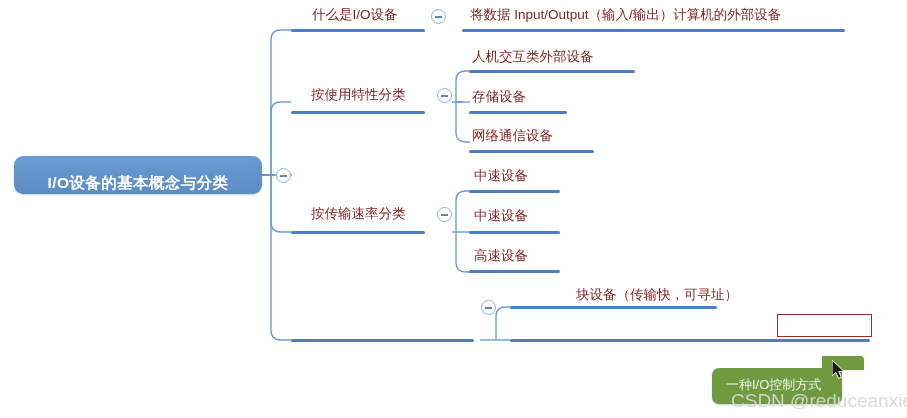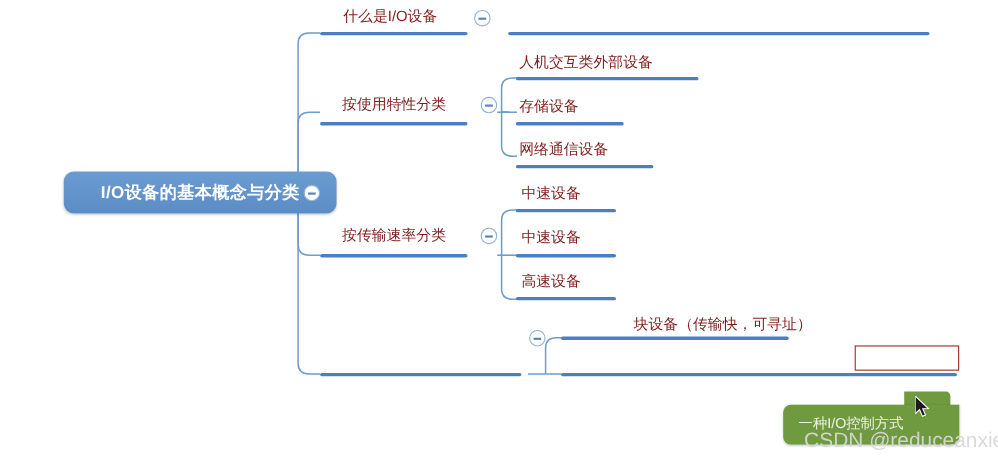--- a/index.html
+++ b/index.html
@@ -14,21 +14,21 @@
   svg.connectors{position:absolute;left:0;top:0;width:907px;height:418px;pointer-events:none;}
 
   
   .root-node{
     position:absolute;
     left:14px;top:156px;
     width:248px;height:38px;
     background:linear-gradient(180deg,#6a9bd1 0%,#5b8cc4 100%);
     border-radius:9px;
     box-shadow:0 1px 2px rgba(0,0,0,.18);
-    display:flex;align-items:center;justify-content:center;margin-left:44px;
+    display:flex;align-items:flex-end;justify-content:center;
   }
   .root-node span{
     color:#ffffff;
     font-size:15.5px;
     font-weight:bold;
     letter-spacing:.4px;
     white-space:nowrap;
   }
 
   
@@ -71,21 +71,21 @@
     position:absolute;
     border:1.5px solid #9e2b24;
     box-sizing:border-box;
     background:transparent;
   }
 
   
   .callout{
     position:absolute;
     left:712px;top:368px;
-    width:160px;height:36px;
+    width:130px;height:36px;
     background:#6f9a40;
     border-radius:7px 0 7px 7px;
     box-shadow:0 1px 2px rgba(0,0,0,.2);
   }
   .callout-tail{
     position:absolute;
     left:822px;top:356px;
     width:42px;height:14px;
     background:#6f9a40;
     border-radius:0 4px 0 0;
@@ -150,20 +150,21 @@
 
   <div class="root-node">
     <span>I/O设备的基本概念与分类</span>
   </div>
   <div class="toggle" style="left:276px;top:168px;"></div>
 
   <div class="topic l2" style="left:312px;top:8px;">什么是I/O设备</div>
   <div class="uline" style="left:291px;top:29px;width:134px;"></div>
   <div class="toggle" style="left:431px;top:9px;"></div>
 
+  <div class="topic l3" style="left:470px;top:8px;">将数据 Input/Output（输入/输出）计算机的外部设备</div>
   <div class="uline" style="left:462px;top:29px;width:383px;"></div>
 
   <div class="topic l2" style="left:311px;top:88px;">按使用特性分类</div>
   <div class="uline" style="left:291px;top:111px;width:134px;"></div>
   <div class="toggle" style="left:437px;top:88px;"></div>
 
   <div class="topic l3" style="left:472px;top:50px;">人机交互类外部设备</div>
   <div class="uline" style="left:469px;top:70px;width:166px;"></div>
 
   <div class="topic l3" style="left:472px;top:90px;">存储设备</div>

